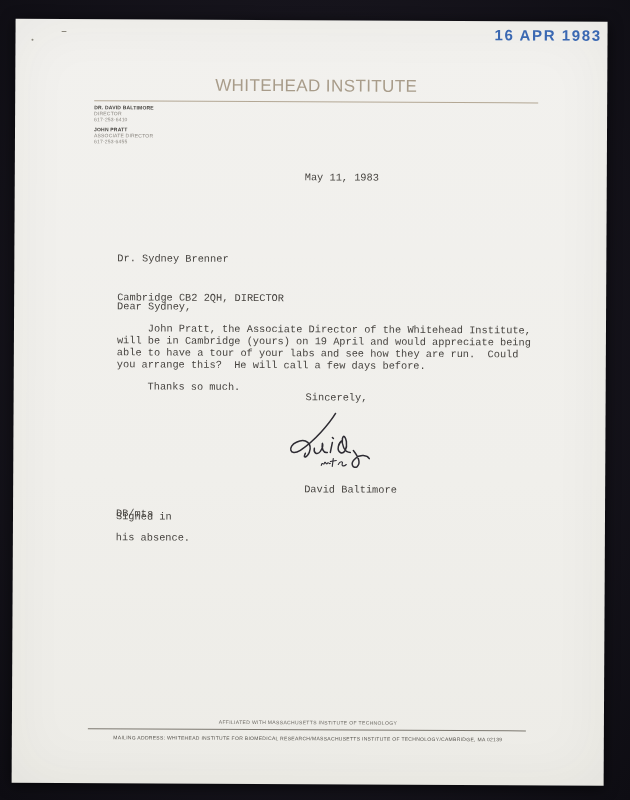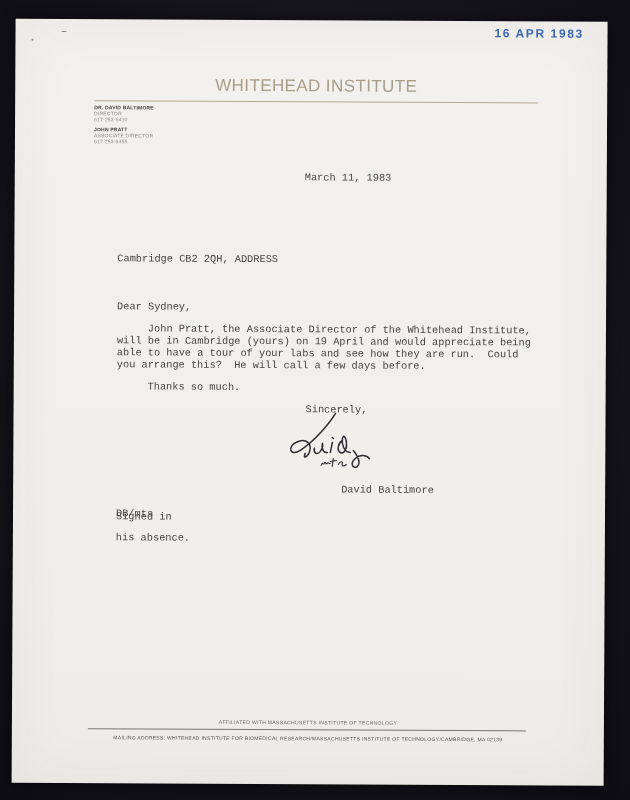--- a/index.html
+++ b/index.html
@@ -14,21 +14,21 @@
     background:linear-gradient(180deg,#f2f1ee 0%,#f0efeb 60%,#edece7 100%);
     transform:rotate(0.3deg);transform-origin:40% 40%;
     box-shadow:0 2px 14px rgba(0,0,0,0.65), inset 0 0 60px rgba(60,55,40,0.05);
   }
   .paper > div, .paper > svg{position:absolute;}
   .speck{background:#8a867c;border-radius:1px;}
   .speck.s1{left:16px;top:20px;width:2px;height:2px;}
   .speck.s2{left:46px;top:12px;width:5px;height:1px;}
   .stamp{
     left:479px;top:5px;
-    font-size:12px;font-weight:700;letter-spacing:1.6px;
+    font-size:15px;font-weight:700;letter-spacing:1.6px;
     color:#3a68b2;white-space:nowrap;
   }
   .lh-title{
     left:79px;top:56px;width:444px;text-align:center;
     font-size:17px;letter-spacing:0.4px;color:#a89c8a;
     white-space:nowrap;
   }
   .lh-rule{left:79px;top:81px;width:444px;height:1px;background:#b3a794;}
   .lh-contacts{left:79px;top:85px;font-size:5px;line-height:6.2px;letter-spacing:0.2px;}
   .contact{margin-bottom:3px;}
@@ -36,26 +36,26 @@
   .c-role,.c-phone{color:#8b8780;}
   .typed{
     font-family:"Liberation Mono","DejaVu Sans Mono",monospace;
     font-size:10.3px;color:#474440;white-space:pre;line-height:11.9px;
   }
   .date{left:290px;top:152px;}
   .recipient{left:103px;top:207px;line-height:12.9px;}
   .salutation{left:103px;top:282px;}
   .para1{left:103px;top:304px;}
   .para2{left:103px;top:362px;}
-  .closing{left:292px;top:384px;}
+  .closing{left:292px;top:372px;}
   .signature{left:268px;top:390px;}
   .sig-stroke{fill:none;stroke:#2e2c33;stroke-width:1.5;stroke-linecap:round;stroke-linejoin:round;}
   .sig-thin{fill:none;stroke:#2e2c33;stroke-width:1.1;stroke-linecap:round;stroke-linejoin:round;}
   .initials{left:103px;top:489px;}
-  .signer{left:291px;top:464px;margin-left:37px;}
+  .signer{left:291px;top:464px;}
   .ps{left:103px;top:487px;line-height:21px;}
   .f-affil{left:0;top:699px;width:592px;text-align:center;
     font-size:5px;letter-spacing:0.35px;color:#6d6a64;}
   .f-rule{left:76px;top:709px;width:438px;height:1px;background:#7b776f;}
   .f-mail{left:0;top:715px;width:592px;text-align:center;
     font-size:5px;letter-spacing:0.3px;color:#57544e;}
 </style>
 </head>
 <body>
 
@@ -76,24 +76,25 @@
         <div class="c-role">DIRECTOR</div>
         <div class="c-phone">617-253-6410</div>
       </div>
       <div class="contact">
         <div class="c-name">JOHN PRATT</div>
         <div class="c-role">ASSOCIATE DIRECTOR</div>
         <div class="c-phone">617-253-6455</div>
       </div>
     </div>
 
-    <div class="typed date">March 11, 1983</div>
+    <div class="typed date">May 11, 1983</div>
 
     <div class="typed recipient">
-      <div>Cambridge CB2 2QH, ADDRESS</div>
+      <div>Dr. Sydney Brenner</div>
+      <div>Cambridge CB2 2QH, DIRECTOR</div>
     </div>
 
     <div class="typed salutation">Dear Sydney,</div>
 
     <div class="typed para1">     John Pratt, the Associate Director of the Whitehead Institute,
 will be in Cambridge (yours) on 19 April and would appreciate being
 able to have a tour of your labs and see how they are run.  Could
 you arrange this?  He will call a few days before.</div>
     <div class="typed para2">     Thanks so much.</div>
 

